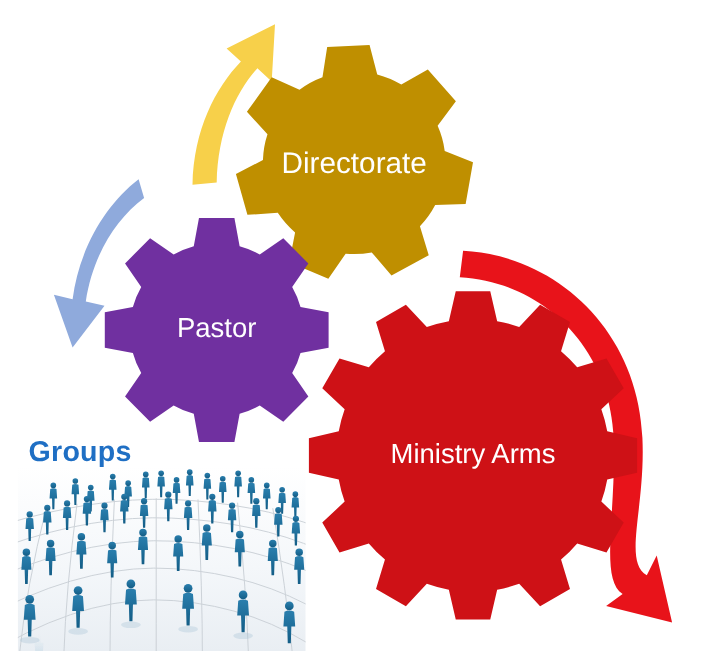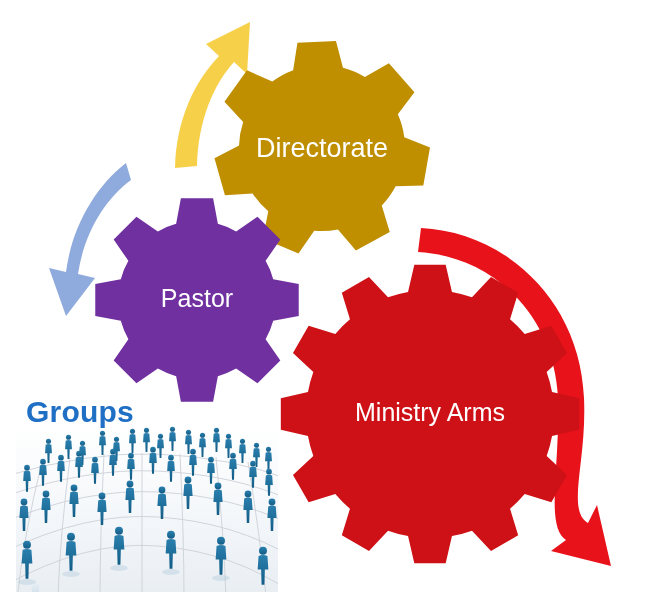--- a/index.html
+++ b/index.html
@@ -28,21 +28,21 @@
     text-anchor: middle;
     dominant-baseline: middle;
   }
   #label-directorate { font-size: 27px; }
   #label-pastor { font-size: 25px; }
   #label-ministry { font-size: 25px; }
   .groups-label {
     position: absolute;
     font-family: "Liberation Sans", sans-serif;
     font-weight: bold;
-    font-size: 30px;
+    font-size: 26px;
     letter-spacing: 0.2px;
     white-space: nowrap;
   }
 </style>
 </head>
 <body>
 
 <div id="canvas">
 
   <div id="groups-photo-holder" style="position:absolute;left:16px;top:424px;width:262px;height:168px;overflow:hidden;">

